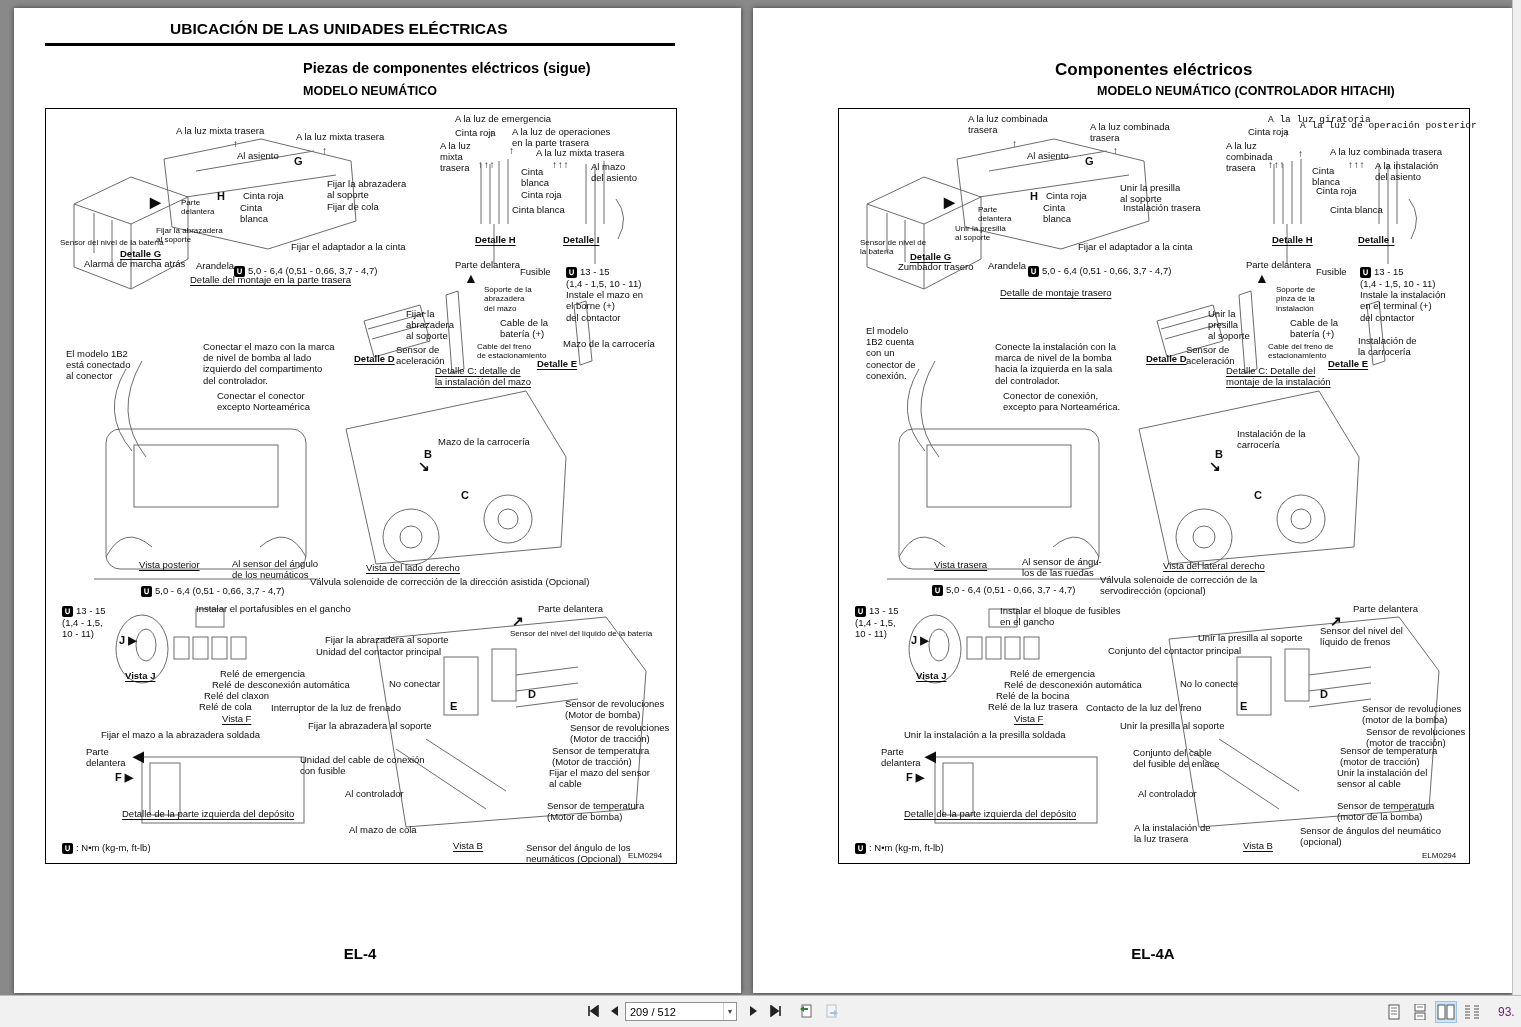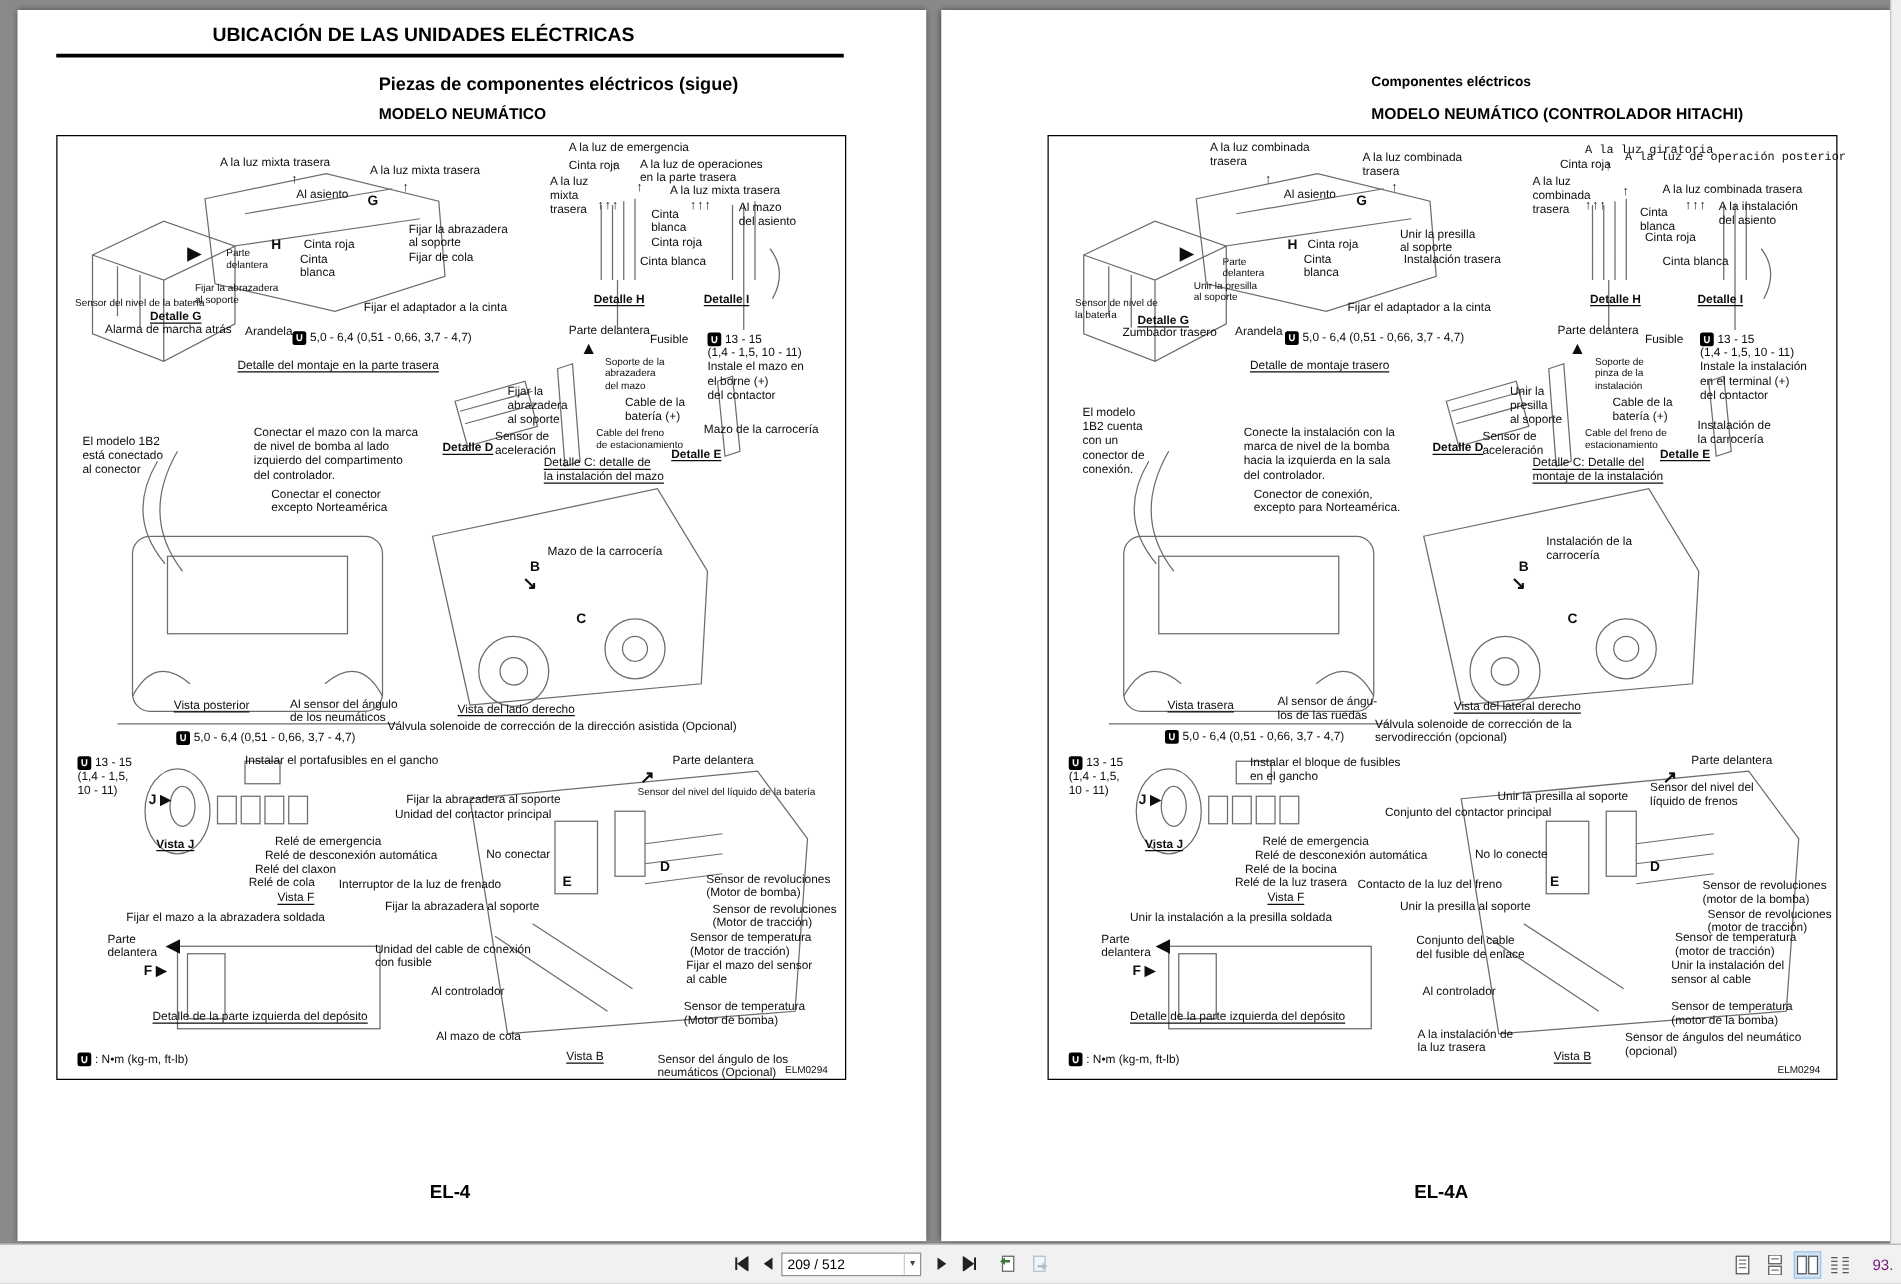--- a/index.html
+++ b/index.html
@@ -9,21 +9,21 @@
   #page-right{left:753px;width:759px;}
   .diagram-box{position:absolute;border:1px solid #000;background:#fff;}
   #box-left{left:45px;top:108px;width:630px;height:754px;}
   #box-right{left:838px;top:108px;width:630px;height:754px;}
   .sketch{position:absolute;left:0;top:0;}
   .hdr{position:absolute;font-weight:bold;color:#000;}
   #left-header{left:170px;top:20px;font-size:15.5px;}
   #header-rule{position:absolute;left:45px;top:43px;width:630px;height:3px;background:#000;}
   #left-title{left:303px;top:60px;font-size:14.5px;}
   #left-subtitle{left:303px;top:84px;font-size:12.5px;}
-  #right-title{left:1097px;top:60px;font-size:11px;}
+  #right-title{left:1055px;top:60px;font-size:17px;}
   #right-subtitle{left:1097px;top:84px;font-size:12.5px;}
   .footer{position:absolute;top:945px;width:630px;text-align:center;font-weight:bold;font-size:15px;color:#000;}
   #footer-left{left:45px;} #footer-right{left:838px;}
   
   .lbl{position:absolute;font-size:9.5px;line-height:1.18;color:#0d0d0d;white-space:pre-line;}
   .lbl.b{font-weight:bold;font-size:11px;}
   .lbl.s{font-size:8px;}
   .lbl.u{text-decoration:underline;text-underline-offset:2px;}
   .lbl.bu{font-weight:bold;text-decoration:underline;text-underline-offset:2px;}
   .lbl.q::before{content:"\222A";display:inline-block;width:11px;height:11px;background:#000;color:#fff;
@@ -146,21 +146,21 @@
     <div class="lbl s" style="left: 181px; top: 198px;">Parte
 delantera</div>
     <div class="lbl s" style="left: 156px; top: 226px;">Fijar la abrazadera
 al soporte</div>
     <div class="lbl s" style="left: 60px; top: 238px;">Sensor del nivel de la batería</div>
     <div class="lbl bu" style="left: 120px; top: 248px;">Detalle G</div>
     <div class="lbl" style="left: 84px; top: 258px;">Alarma de marcha atrás</div>
     <div class="lbl" style="left: 196px; top: 260px;">Arandela</div>
     <div class="lbl" style="left: 291px; top: 241px;">Fijar el adaptador a la cinta</div>
     <div class="lbl q" style="left: 234px; top: 265px;">5,0 - 6,4 (0,51 - 0,66, 3,7 - 4,7)</div>
-    <div class="lbl u" style="left: 190px; top: 287px;">Detalle del montaje en la parte trasera</div>
+    <div class="lbl u" style="left: 190px; top: 274px;">Detalle del montaje en la parte trasera</div>
     <div class="lbl" style="left: 455px; top: 113px;">A la luz de emergencia</div>
     <div class="lbl" style="left: 455px; top: 127px;">Cinta roja</div>
     <div class="lbl ar" style="left: 489px; top: 128px;">↑</div>
     <div class="lbl" style="left: 512px; top: 126px;">A la luz de operaciones
 en la parte trasera</div>
     <div class="lbl ar" style="left: 509px; top: 145px;">↑</div>
     <div class="lbl" style="left: 536px; top: 147px;">A la luz mixta trasera</div>
     <div class="lbl" style="left: 440px; top: 140px;">A la luz
 mixta
 trasera</div>

